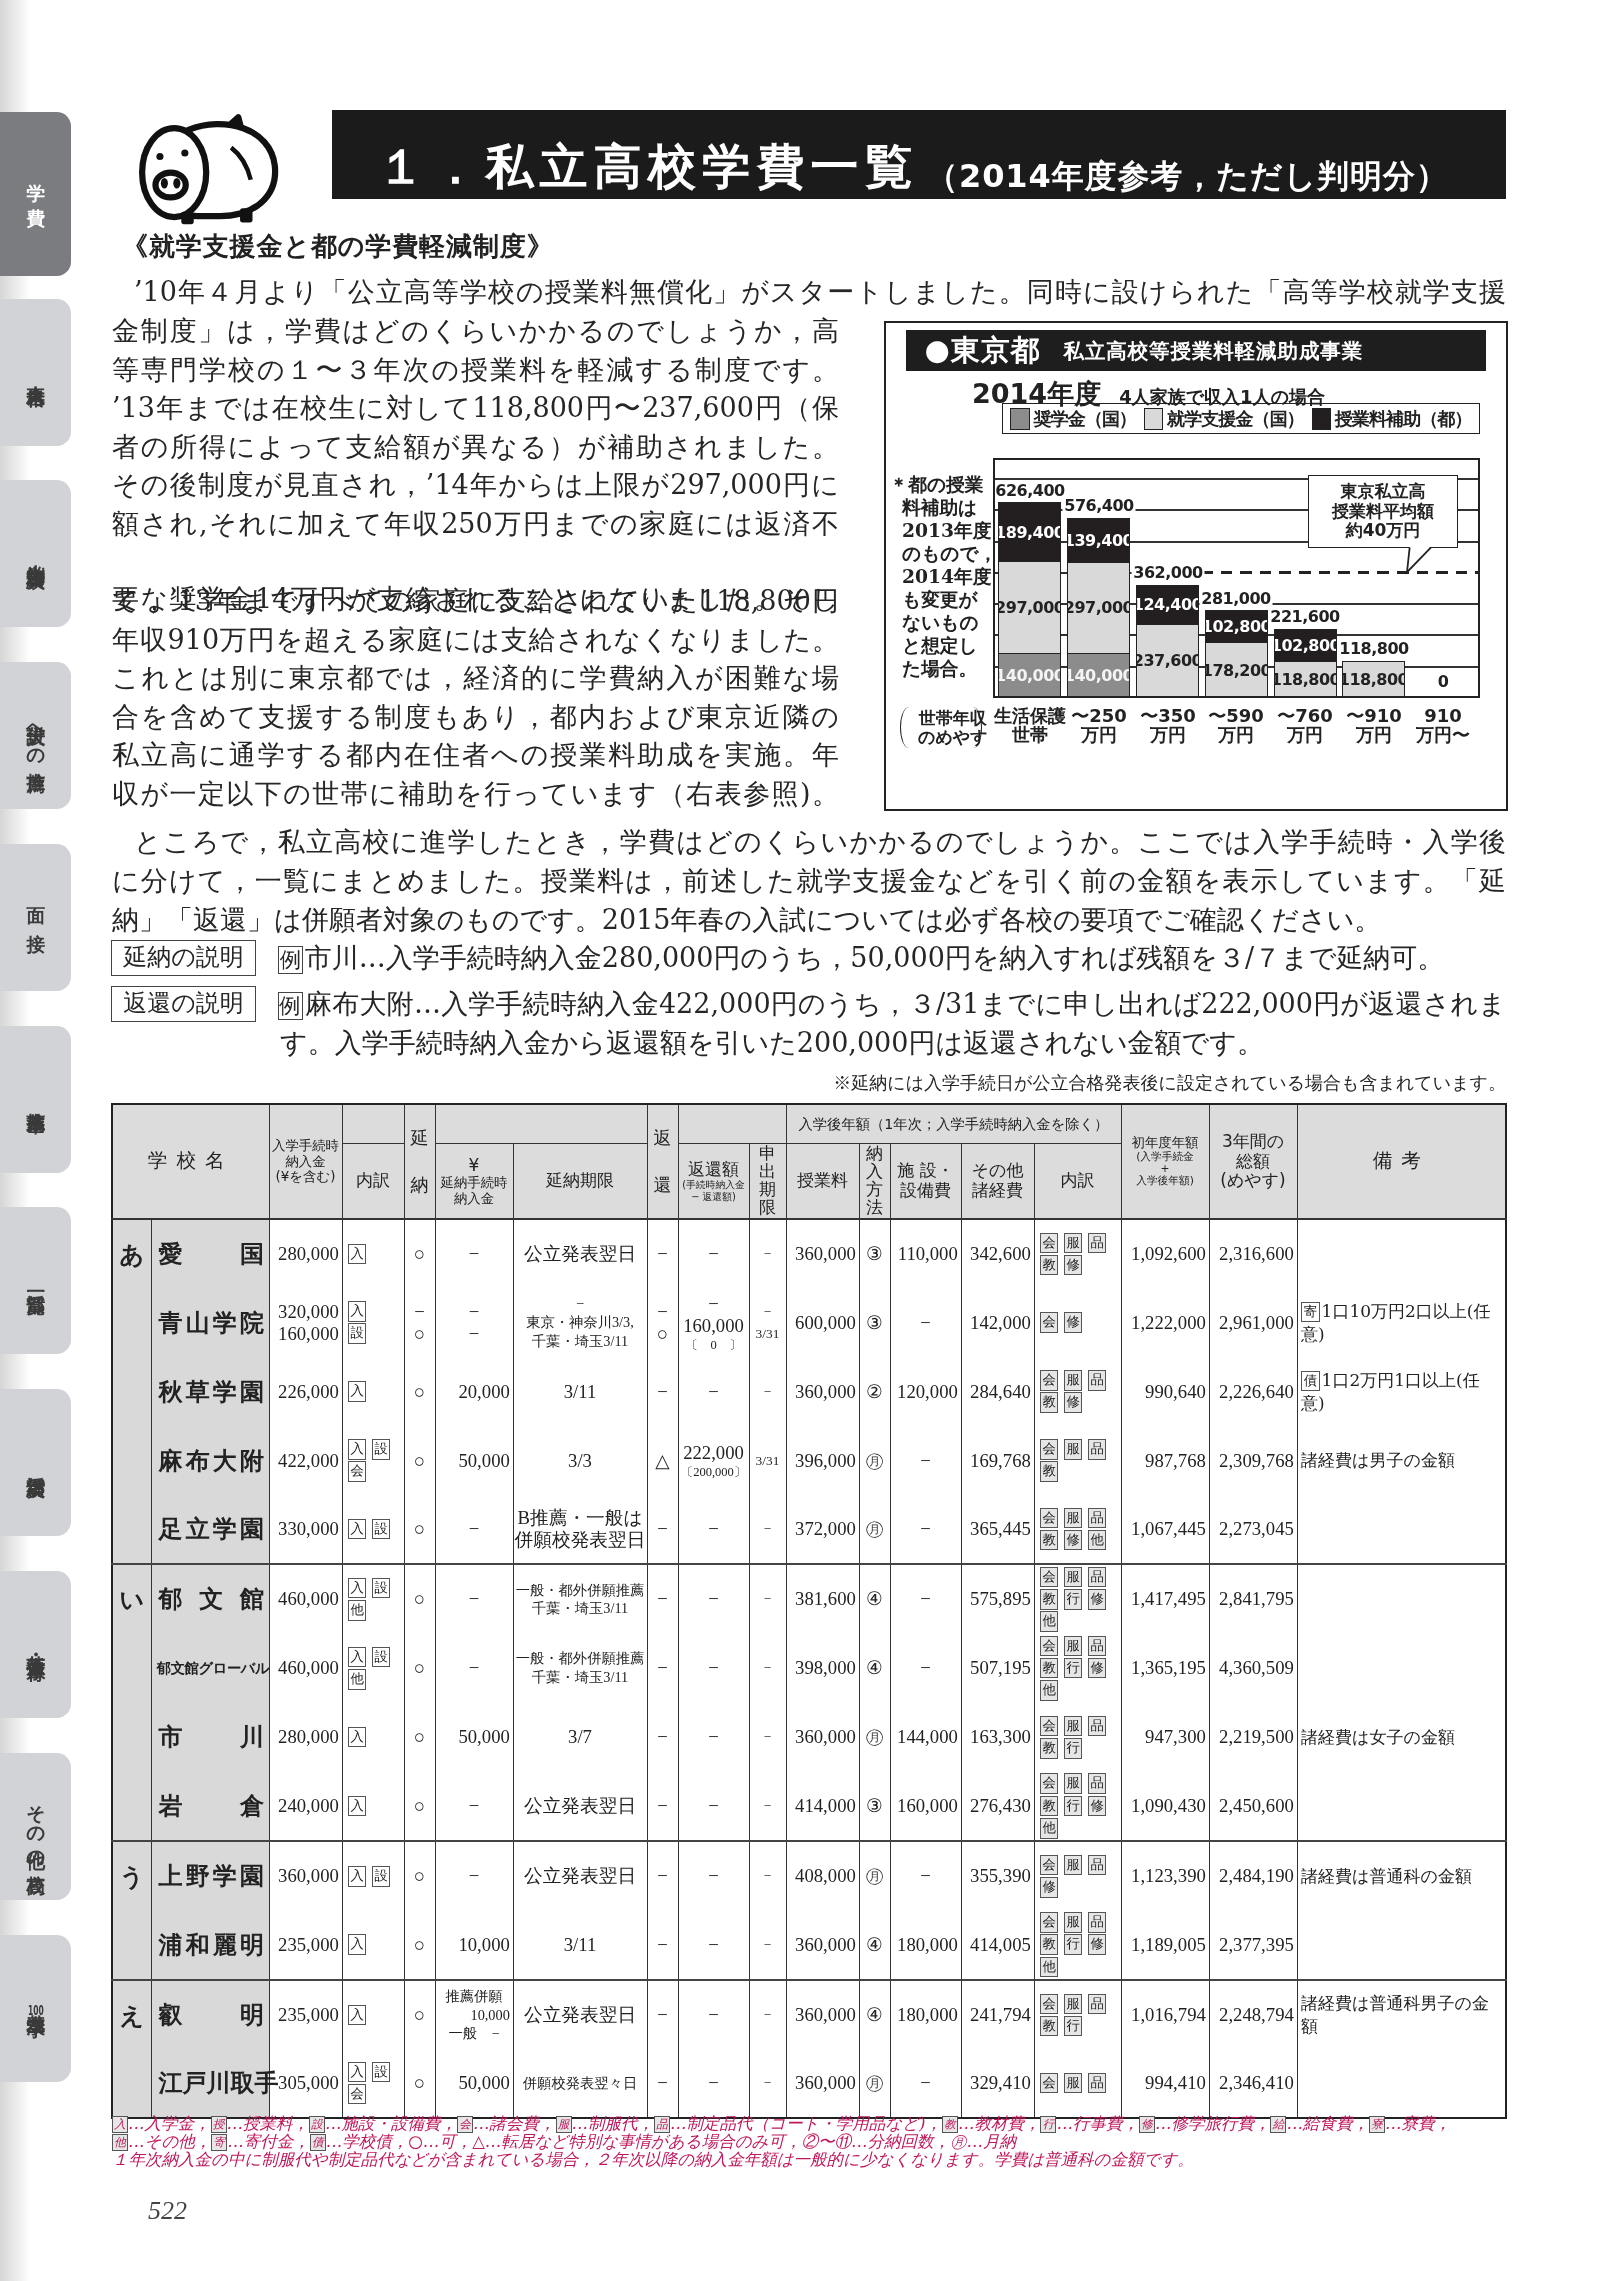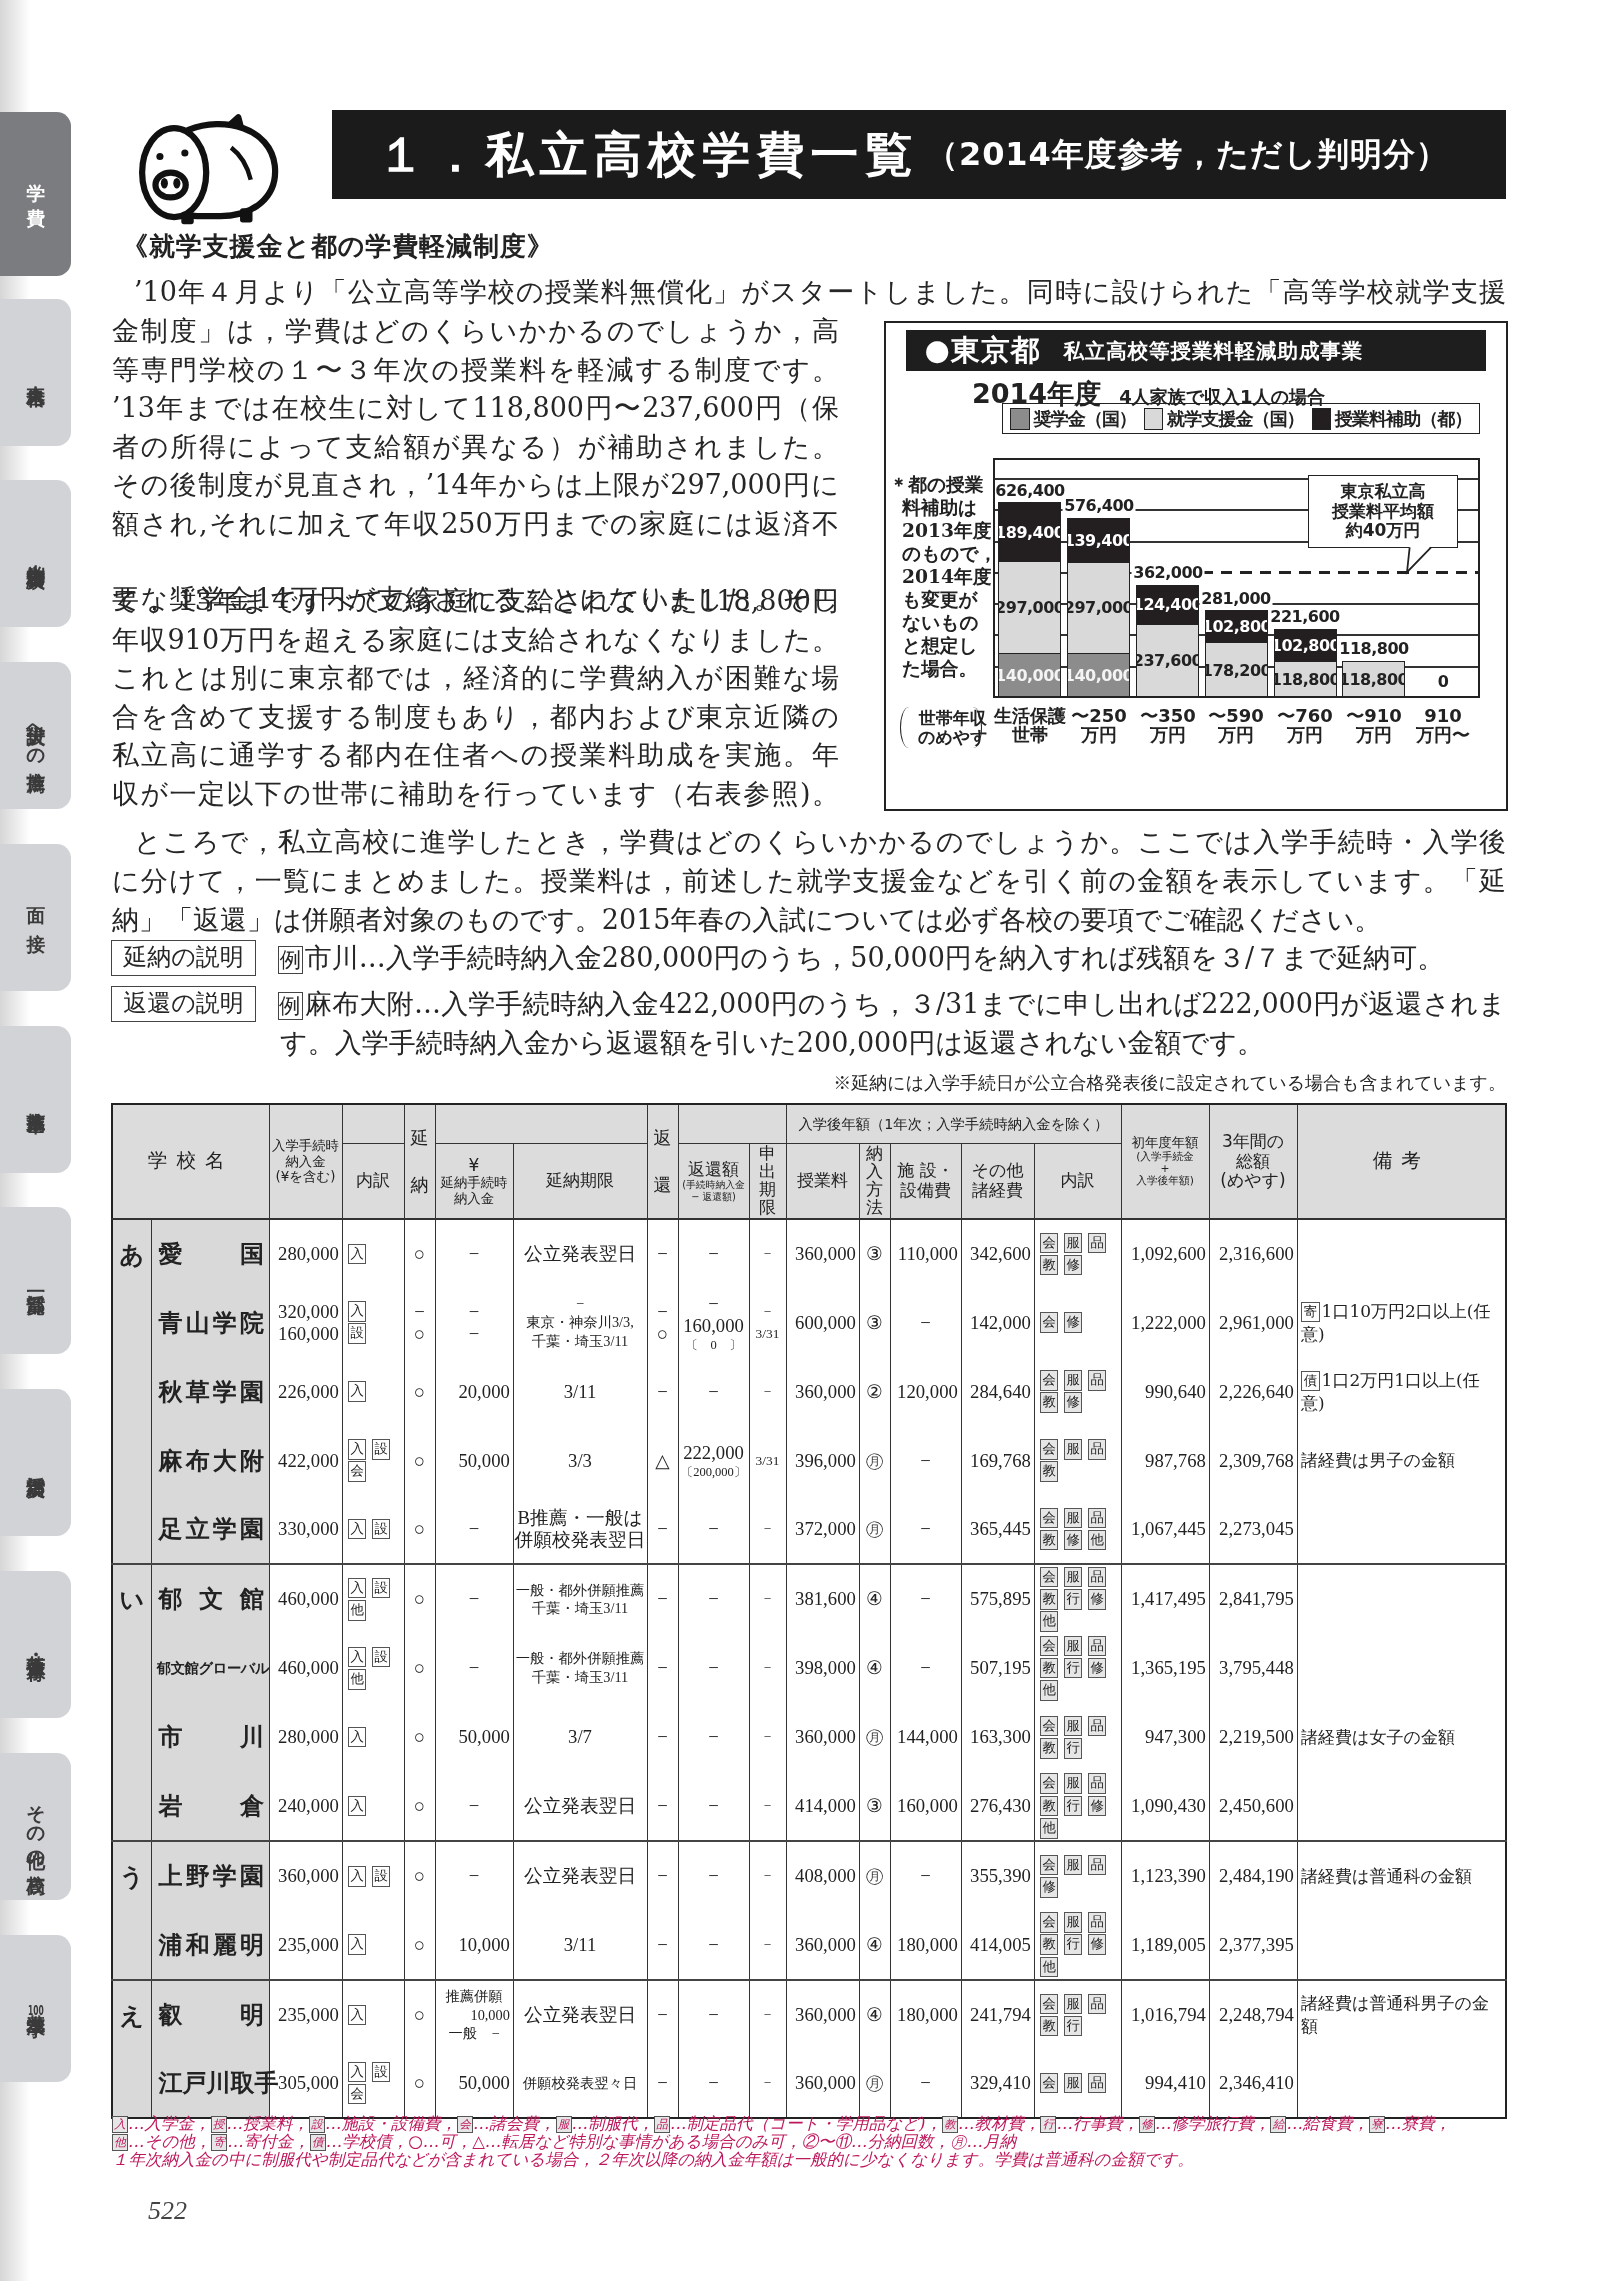--- a/index.html
+++ b/index.html
@@ -10,21 +10,21 @@
 .side-strip{position:absolute;left:0;top:0;width:30px;height:2281px;background:linear-gradient(to right,#d6d6d6 0,#ececec 55%,#fff 100%);}
 .tab{position:absolute;left:0;width:71px;background:#d2d3d6;border-radius:0 14.3px 14.3px 0;display:flex;align-items:center;justify-content:center;}
 .tab.active{background:#7b7c7f;}
 .tab-label{writing-mode:vertical-rl;font-family:"DejaVu Sans",sans-serif;font-weight:bold;font-size:18.7px;color:#3a3a3a;letter-spacing:0.9px;line-height:1;}
 .tab.active .tab-label{color:#fff;}
 .tab-label.spaced{letter-spacing:25px;}
 .tcy{text-combine-upright:all;font-size:14.3px;}
 
 
 .pig{position:absolute;left:135px;top:112px;width:146px;height:114px;}
-.title-bar{position:absolute;left:332px;top:110px;width:1174px;height:89px;background:#1b1b1b;color:#fff;font-family:"DejaVu Sans",sans-serif;font-weight:bold;display:flex;align-items:center;padding-left:45px;white-space:nowrap;}
+.title-bar{position:absolute;left:332px;top:110px;width:1174px;height:89px;background:#1b1b1b;color:#fff;font-family:"DejaVu Sans",sans-serif;font-weight:bold;display:flex;align-items:flex-end;padding-left:45px;white-space:nowrap;}
 .title-main{font-size:48px;letter-spacing:6.2px;}
 .title-sub{font-size:32px;letter-spacing:0.9px;margin-left:7.1px;}
 
 .sec-heading{position:absolute;left:122px;top:230px;font-family:"DejaVu Sans",sans-serif;font-weight:bold;font-size:26px;letter-spacing:0.9px;line-height:32px;color:#222;white-space:nowrap;}
 
 .tline{position:absolute;height:39px;line-height:39px;font-size:27px;overflow:hidden;color:#262626;}
 .just{text-align:justify;text-align-last:justify;}
 
 .ex-label{position:absolute;left:111px;width:145px;height:36px;border:1.3px solid #444;font-size:24px;line-height:33px;text-align:center;color:#262626;}
 .rei{display:inline-block;width:25px;height:28px;border:1.3px solid #444;font-size:21.4px;line-height:25px;text-align:center;vertical-align:middle;margin-right:1.8px;}
@@ -918,21 +918,21 @@
             </div>
             <div class="boxline">
               <span class="kbox">他</span>
             </div>
           </div>
         </td>
         <td>
           <span class="ln r">1,365,195</span>
         </td>
         <td>
-          <span class="ln r">3,795,448</span>
+          <span class="ln r">4,360,509</span>
         </td>
         <td class="c-remarks"></td>
       </tr>
       <tr>
         <td class="c-name">市川</td>
         <td>
           <span class="ln r">280,000</span>
         </td>
         <td>
           <div class="boxwrap">

